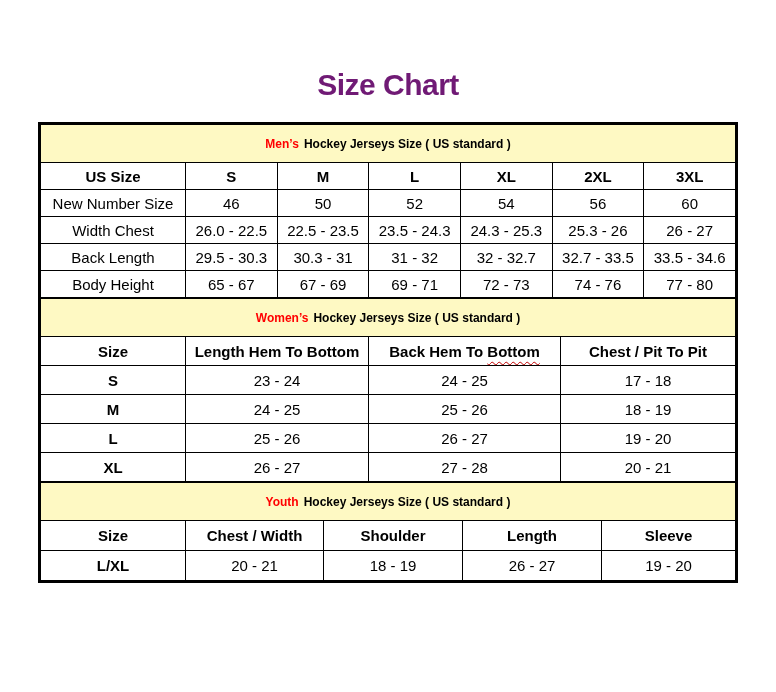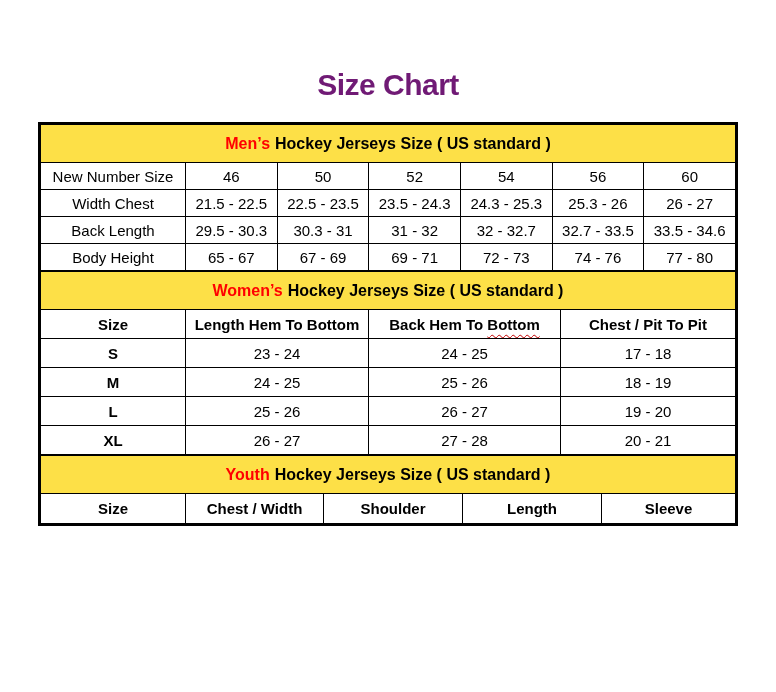--- a/index.html
+++ b/index.html
@@ -35,23 +35,23 @@
     border: 1px solid #000000;
     text-align: center;
     vertical-align: middle;
     color: #000000;
     font-size: 15px;
     padding: 0 2px;
     overflow: hidden;
     white-space: nowrap;
   }
   .banner-cell {
-    background: #fde047;
+    background: #fef9c3;
     font-weight: bold;
-    font-size: 16px;
+    font-size: 12px;
   }
   .hl { color: #FF0000; margin-right: 5px; }
   th { font-weight: bold; }
   .bold { font-weight: bold; }
   .mens td, .mens th { height: 27px; }
   .mens .banner-cell { height: 38px; }
   .womens td, .womens th { height: 29px; }
   .womens .banner-cell { height: 38px; }
   .youth td, .youth th { height: 30px; }
   .youth .banner-cell { height: 38px; }
@@ -80,31 +80,40 @@
         <col>
         <col>
     </colgroup>
     <tbody>
       <tr>
         <td class="banner-cell" colspan="7">
           <span class="hl">Men’s</span><span>Hockey Jerseys Size ( US standard )</span>
         </td>
       </tr>
       <tr>
+        <th>US Size</th>
+        <th>S</th>
+        <th>M</th>
+        <th>L</th>
+        <th>XL</th>
+        <th>2XL</th>
+        <th>3XL</th>
+      </tr>
+      <tr>
         <td>New Number Size</td>
         <td>46</td>
         <td>50</td>
         <td>52</td>
         <td>54</td>
         <td>56</td>
         <td>60</td>
       </tr>
       <tr>
         <td>Width Chest</td>
-        <td>21.5 - 22.5</td>
+        <td>26.0 - 22.5</td>
         <td>22.5 - 23.5</td>
         <td>23.5 - 24.3</td>
         <td>24.3 - 25.3</td>
         <td>25.3 - 26</td>
         <td>26 - 27</td>
       </tr>
       <tr>
         <td>Back Length</td>
         <td>29.5 - 30.3</td>
         <td>30.3 - 31</td>
@@ -188,16 +197,23 @@
           <span class="hl">Youth</span><span>Hockey Jerseys Size ( US standard )</span>
         </td>
       </tr>
       <tr>
         <th>Size</th>
         <th>Chest / Width</th>
         <th>Shoulder</th>
         <th>Length</th>
         <th>Sleeve</th>
       </tr>
+      <tr>
+        <td class="bold">L/XL</td>
+        <td>20 - 21</td>
+        <td>18 - 19</td>
+        <td>26 - 27</td>
+        <td>19 - 20</td>
+      </tr>
     </tbody>
   </table>
 
 </div>
 
 </body></html>

